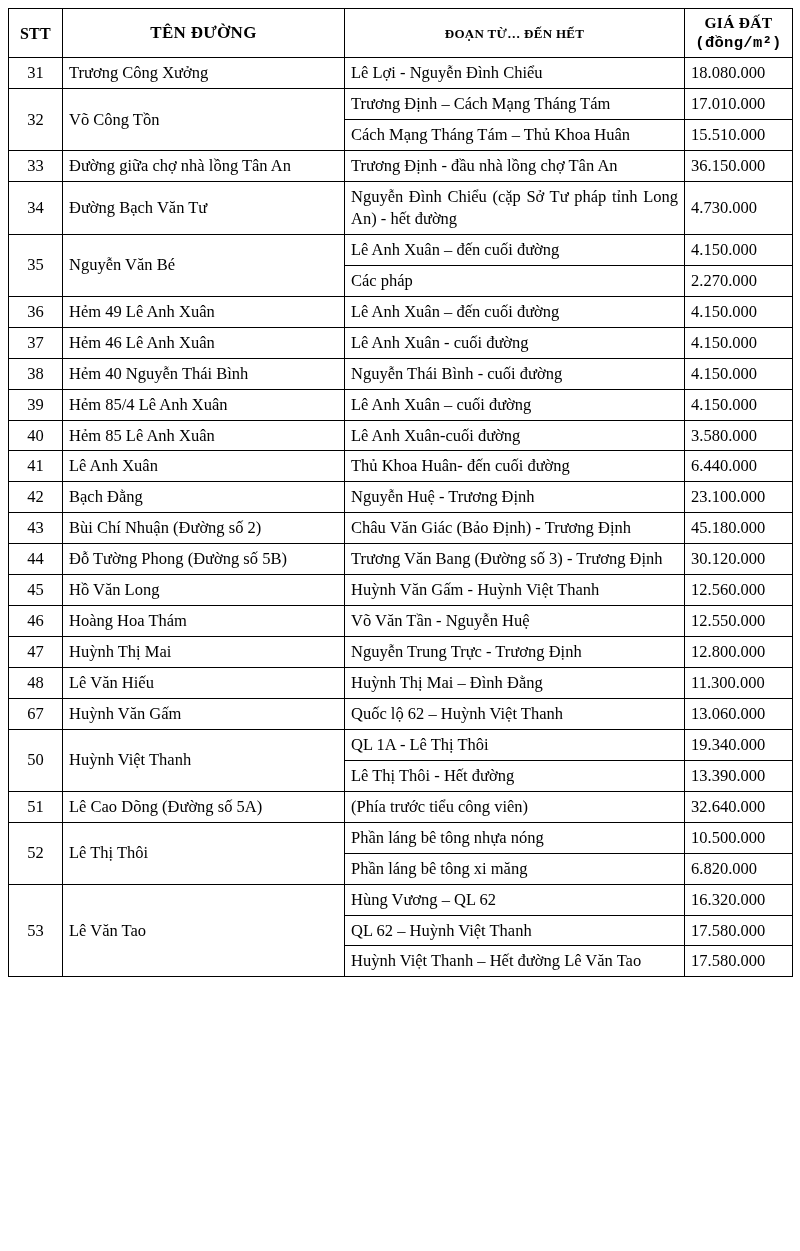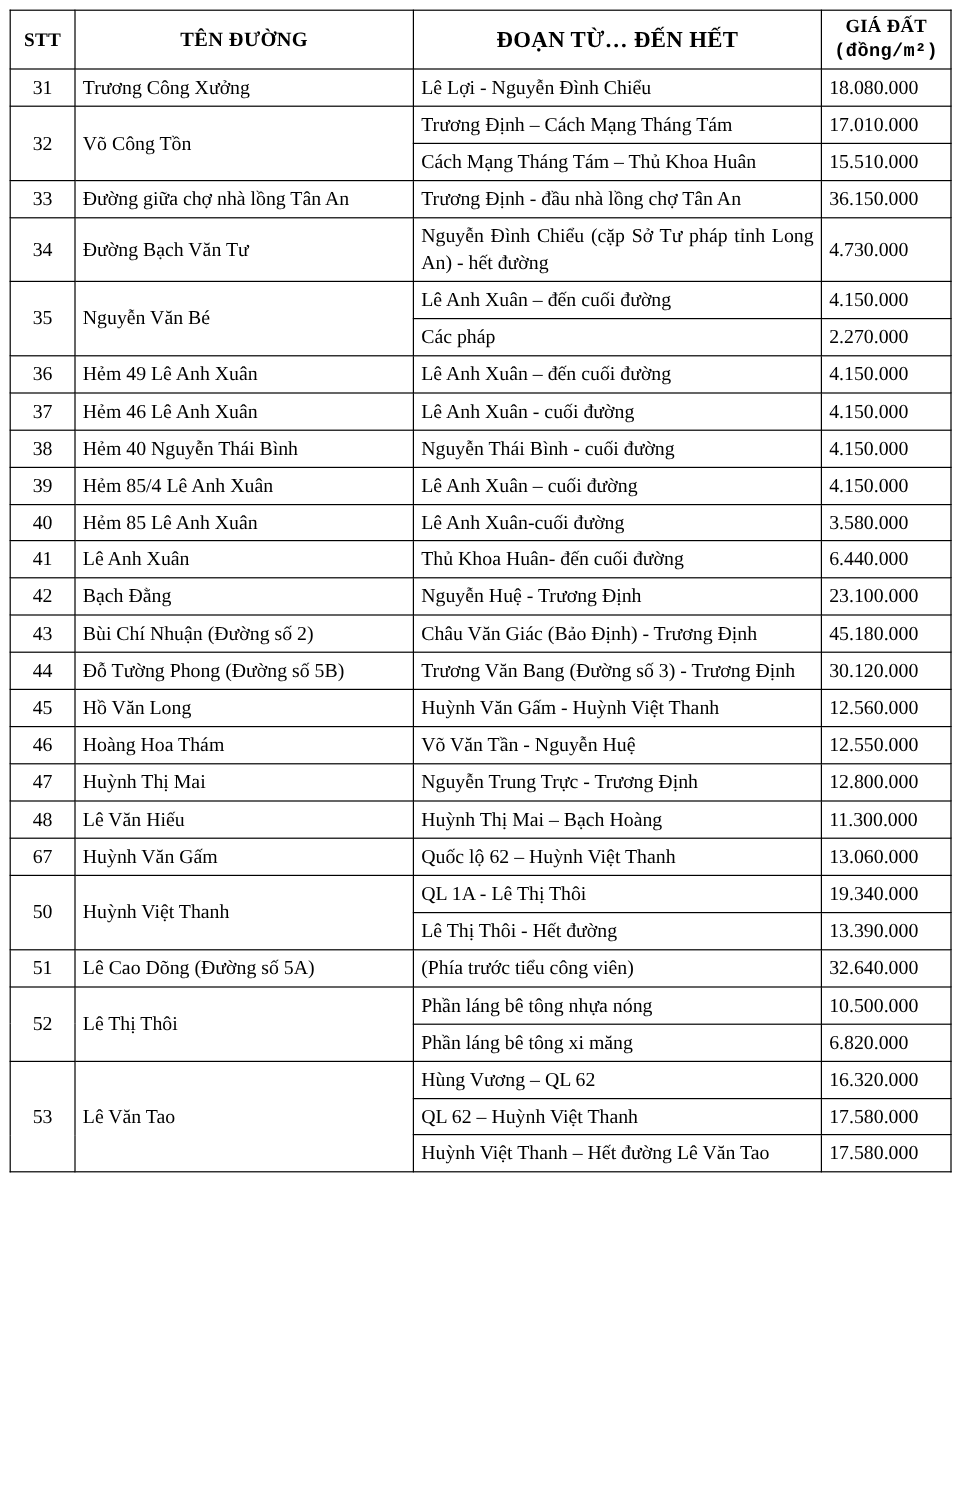--- a/index.html
+++ b/index.html
@@ -46,21 +46,21 @@
   
   thead th {
     text-align: center;
     font-weight: bold;
     letter-spacing: .3px;
     padding-top: 9px;
     padding-bottom: 9px;
   }
   thead th.h-stt   { font-size: 16px; }
   thead th.h-name  { font-size: 17px; text-align: center; }
-  thead th.h-seg   { font-size: 19px; }
+  thead th.h-seg   { font-size: 13px; }
   thead th.h-price { font-size: 15.5px; line-height: 1.3; margin-top: 38px; }
   thead th.h-price .unit { font-weight: bold; display: block; font-family: Liberation Mono, monospace; }
 
   
   td.cell-stt {
     text-align: center;
     font-size: 16.5px;
   }
   td.cell-name {
     text-align: justify;
@@ -208,21 +208,21 @@
         </tr>
         <tr>
           <td class="cell-stt">47</td>
           <td class="cell-name">Huỳnh Thị Mai</td>
           <td class="cell-seg">Nguyễn Trung Trực - Trương Định</td>
           <td class="cell-price">12.800.000</td>
         </tr>
         <tr>
           <td class="cell-stt">48</td>
           <td class="cell-name">Lê Văn Hiếu</td>
-          <td class="cell-seg">Huỳnh Thị Mai – Bạch Hoàng</td>
+          <td class="cell-seg">Huỳnh Thị Mai – Đình Đằng</td>
           <td class="cell-price">11.300.000</td>
         </tr>
         <tr>
           <td class="cell-stt">67</td>
           <td class="cell-name">Huỳnh Văn Gấm</td>
           <td class="cell-seg">Quốc lộ 62 – Huỳnh Việt Thanh</td>
           <td class="cell-price">13.060.000</td>
         </tr>
         <tr>
           <td class="cell-stt" rowspan="2">50</td>

